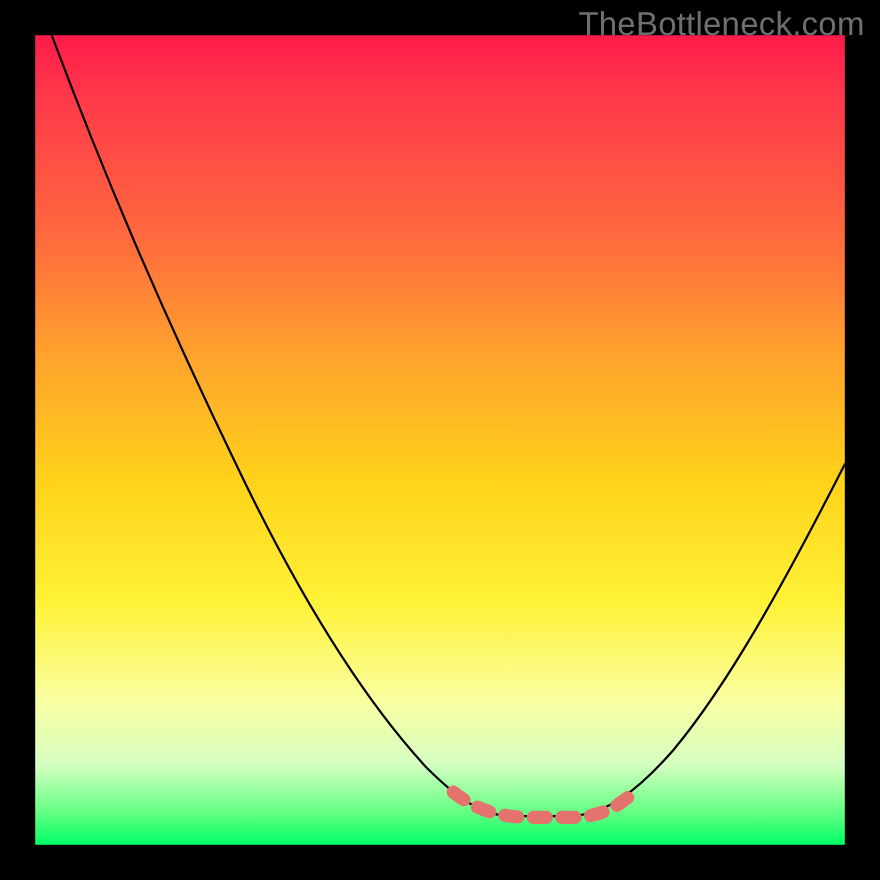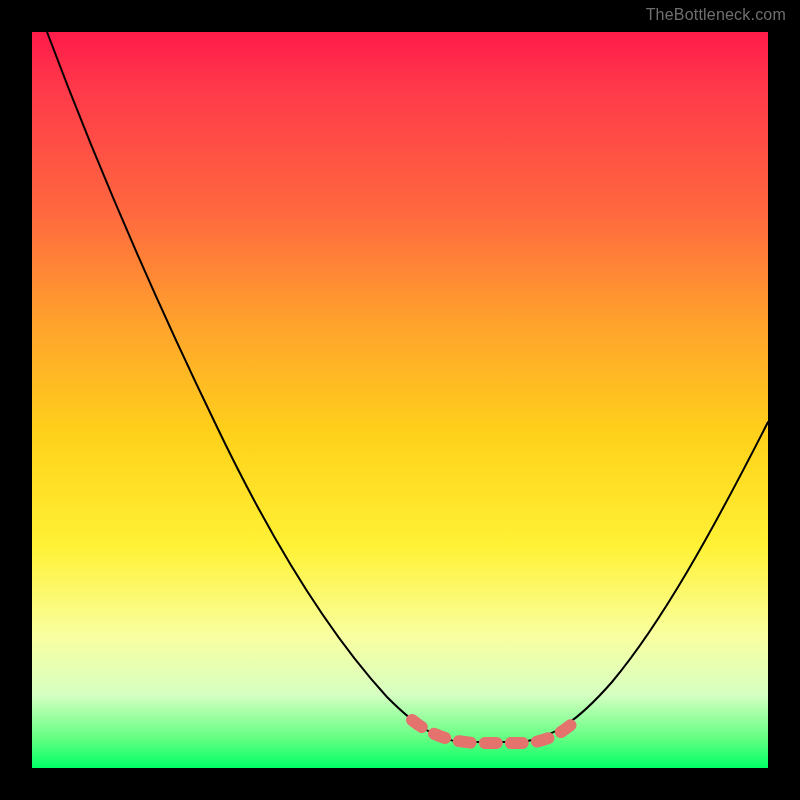--- a/index.html
+++ b/index.html
@@ -56,21 +56,21 @@
     stroke: #e4736d;
     stroke-width: 12;
     stroke-linecap: round;
     stroke-dasharray: 12 14;
   }
   .watermark {
     position: absolute;
     top: 6px;
     right: 14px;
     color: #6f6f6f;
-    font-size: 16px;
+    font-size: 30px;
     font-weight: 400;
     letter-spacing: 0.2px;
     text-align: right;
     user-select: none;
   }
 </style>
 </head>
 <body>
 
 <div class="frame">

